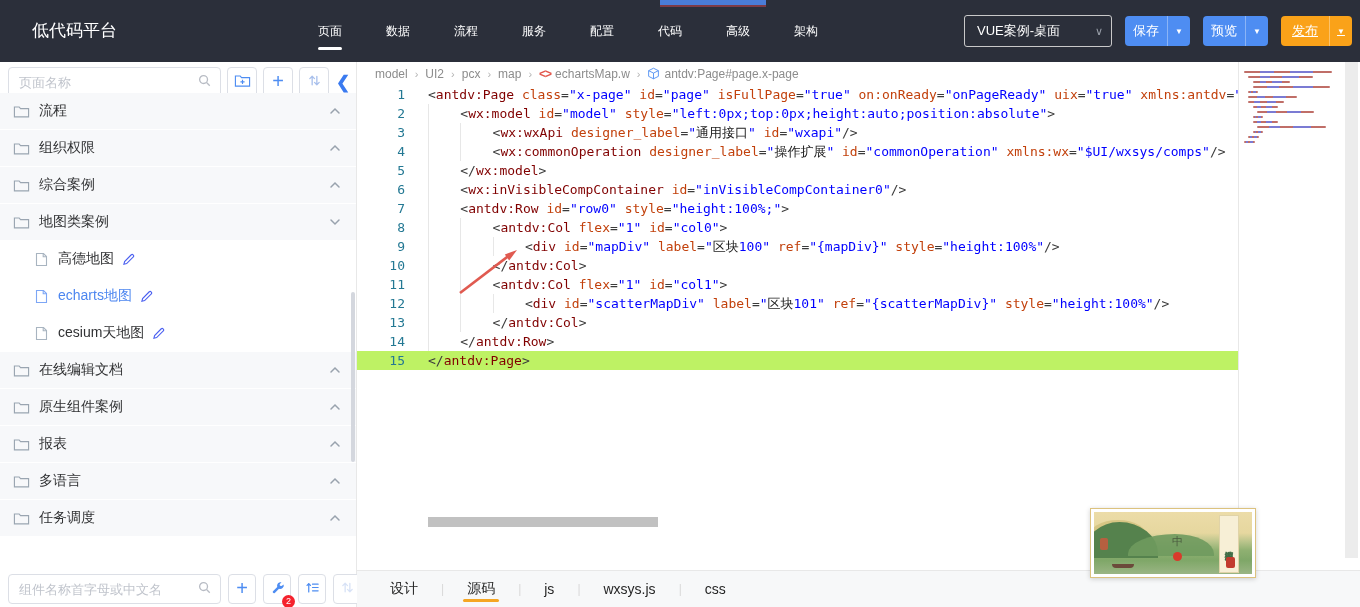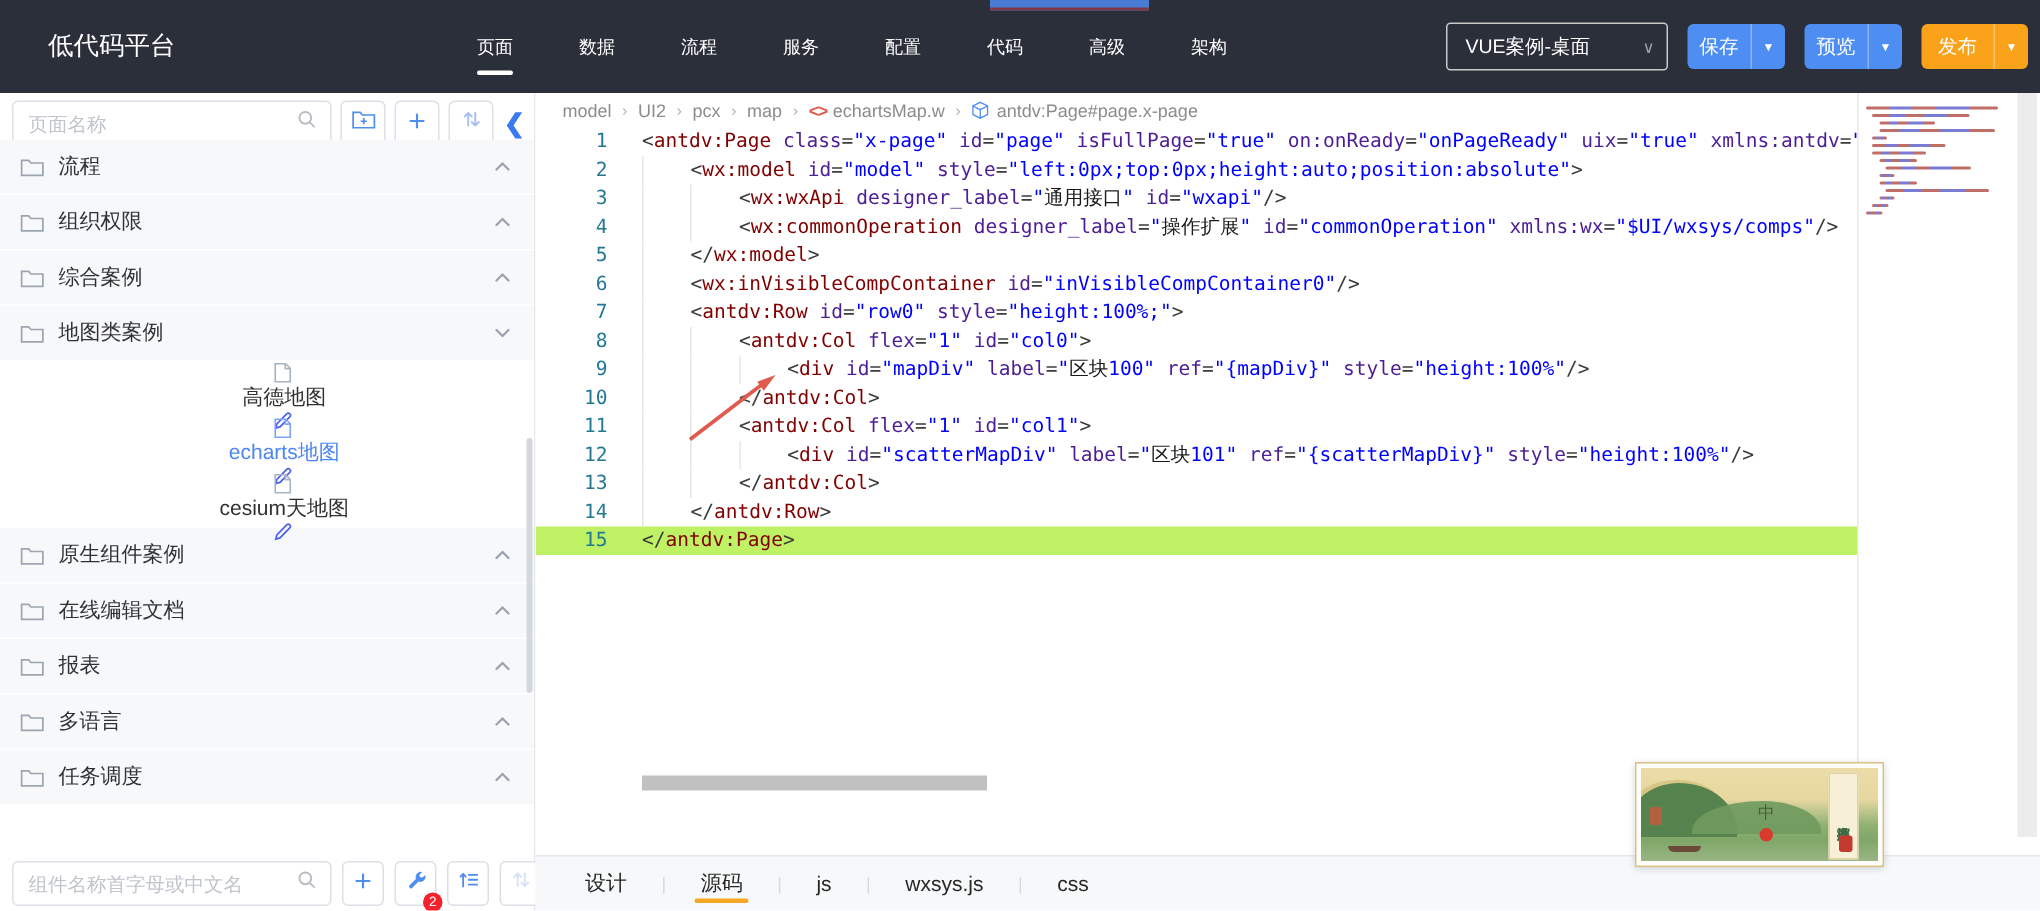--- a/index.html
+++ b/index.html
@@ -28,21 +28,21 @@
   .sb-input input::placeholder{color:#c0c4cc;}
   .icon-btn{width:30px;height:30px;flex:none;box-sizing:border-box;border:1px solid #dcdfe6;border-radius:4px;background:#fff;
             display:flex;align-items:center;justify-content:center;cursor:pointer;position:relative;}
   .collapse-btn{width:16px;height:30px;flex:none;display:flex;align-items:center;justify-content:center;
                 color:#3a7af0;font-size:17px;font-weight:bold;cursor:pointer;}
   .plus-glyph{color:#4e8df2;font-size:20px;line-height:1;margin-top:-2px;}
   .tree{position:absolute;left:0;top:31px;right:0;bottom:39px;overflow:hidden;}
   .trow{height:36px;margin-bottom:1px;display:flex;align-items:center;padding:0 14px 0 13px;cursor:pointer;box-sizing:border-box;}
   .trow.group{background:#f7f8fa;}
   .trow .t-label{flex:1;font-size:14px;color:#303133;margin-left:9px;white-space:nowrap;}
-  .trow.child{padding-left:35px;background:#fff;flex-direction:column;}
+  .trow.child{padding-left:35px;background:#fff;}
   .trow.child .t-label{flex:none;margin-left:10px;margin-right:8px;}
   .trow.selected .t-label{color:#4c86f0;}
   .sb-scroll{position:absolute;right:1px;top:230px;width:4px;height:170px;background:#d4d7de;border-radius:2px;}
   .sb-bottom{position:absolute;left:8px;right:6px;bottom:5px;height:28px;display:flex;gap:7px;align-items:flex-start;}
   .sb-bottom .icon-btn{width:28px;}
   .badge{position:absolute;right:-5px;bottom:-5px;width:13px;height:13px;background:#f5222d;border-radius:50%;
          color:#fff;font-size:9px;line-height:13px;text-align:center;}
   .dim{opacity:.45;}
   
   .main{position:absolute;left:357px;top:62px;width:1003px;height:508px;background:#fff;overflow:hidden;}
@@ -50,21 +50,21 @@
   .bc-sep{color:#b3b3b3;font-size:11px;}
   .bc-item{cursor:pointer;display:flex;align-items:center;gap:4px;}
   .code-icon-glyph{color:#e2574c;font-weight:bold;font-size:12px;letter-spacing:-1px;}
   .code-area{position:absolute;left:0;top:23px;width:881px;bottom:0;overflow:hidden;
              font-family:"DejaVu Sans Mono","Liberation Mono",monospace;font-size:13px;line-height:19px;}
   .crow{display:flex;height:19px;white-space:pre;}
   .crow.cur{background:#bef264;}
   .ln{width:48px;flex:none;text-align:right;color:#237893;}
   .lc{padding-left:23px;white-space:pre;}
   .ind{display:inline-block;width:4ch;height:19px;vertical-align:top;border-left:1px solid #e7e7e7;}
-  .c-d{color:#3b3b3b;} .c-t{color:#800000;} .c-a{color:#4c1d95;} .c-s{color:#0000ff;} .c-x{color:#1a1a1a;}
+  .c-d{color:#3b3b3b;} .c-t{color:#800000;} .c-a{color:#c2410c;} .c-s{color:#0000ff;} .c-x{color:#1a1a1a;}
   .arrow-svg{position:absolute;left:88px;top:178px;pointer-events:none;}
   .hscroll{position:absolute;left:71px;top:455px;width:230px;height:10px;background:#c1c1c1;cursor:pointer;}
   .minimap{position:absolute;left:881px;top:0;width:107px;bottom:0;background:#fff;border-left:1px solid #e8e8e8;cursor:pointer;}
   .mm-lines{padding-top:9px;padding-left:5px;}
   .mm-line{height:2px;margin-bottom:3px;border-radius:1px;opacity:.8;
            background:linear-gradient(90deg,#b04a42 0 18%,#5a5ac8 18% 34%,#b04a42 34% 52%,#5a5ac8 52% 78%,#b04a42 78% 100%);}
   .vscroll{position:absolute;left:988px;top:0;width:13px;height:496px;background:#ececec;cursor:pointer;}
   
   .tabbar{position:absolute;left:357px;bottom:0;width:1003px;height:37px;background:#f7f8f9;border-top:1px solid #e8e8e8;
           box-sizing:border-box;display:flex;align-items:center;padding-left:31px;font-size:14px;color:#262626;}
@@ -110,21 +110,21 @@
     </div>
     <div style="display:flex;gap:13px;" id="action-buttons">
         <div class="split-btn" style="background: rgb(78, 141, 242);">
           <span class="lbl">保存</span>
           <span class="caret">▼</span>
         </div>
         <div class="split-btn" style="background: rgb(78, 141, 242);">
           <span class="lbl">预览</span>
           <span class="caret">▼</span>
         </div>
-        <div class="split-btn" style="background: rgb(250, 162, 25);">
+        <div class="split-btn" style="background: rgb(250, 162, 25); text-decoration: underline;">
           <span class="lbl" style="padding: 0px 11px;">发布</span>
           <span class="caret">▼</span>
         </div>
       </div>
   </div>
 </div>
 
 <div class="sidebar">
   <div class="sb-toolbar">
     <div class="sb-input">
@@ -253,34 +253,34 @@
             <path d="M2 12.2l.8-3L10 1.9a1.3 1.3 0 0 1 1.9 0l.3.3a1.3 1.3 0 0 1 0 1.9L5 11.4z"></path>
           </svg>
         </span>
       </div>
       <div class="trow group">
         <span style="display: flex;">
           <svg width="17" height="15" viewBox="0 0 18 15" fill="none" stroke="#9aa5b1" stroke-width="1.2">
             <path d="M1.5 13.2v-10.5h5l1.5 1.8h8.5v8.7z"></path>
           </svg>
         </span>
+        <span class="t-label">在线编辑文档</span>
+        <span style="display: flex;">
+          <svg width="14" height="14" viewBox="0 0 14 14" fill="none" stroke="#99a2ad" stroke-width="1.5" stroke-linecap="round">
+            <path d="M3 9l4-4 4 4"></path>
+          </svg>
+        </span>
+      </div>
+      <div class="trow group">
+        <span style="display: flex;">
+          <svg width="17" height="15" viewBox="0 0 18 15" fill="none" stroke="#9aa5b1" stroke-width="1.2">
+            <path d="M1.5 13.2v-10.5h5l1.5 1.8h8.5v8.7z"></path>
+          </svg>
+        </span>
         <span class="t-label">原生组件案例</span>
-        <span style="display: flex;">
-          <svg width="14" height="14" viewBox="0 0 14 14" fill="none" stroke="#99a2ad" stroke-width="1.5" stroke-linecap="round">
-            <path d="M3 9l4-4 4 4"></path>
-          </svg>
-        </span>
-      </div>
-      <div class="trow group">
-        <span style="display: flex;">
-          <svg width="17" height="15" viewBox="0 0 18 15" fill="none" stroke="#9aa5b1" stroke-width="1.2">
-            <path d="M1.5 13.2v-10.5h5l1.5 1.8h8.5v8.7z"></path>
-          </svg>
-        </span>
-        <span class="t-label">在线编辑文档</span>
         <span style="display: flex;">
           <svg width="14" height="14" viewBox="0 0 14 14" fill="none" stroke="#99a2ad" stroke-width="1.5" stroke-linecap="round">
             <path d="M3 9l4-4 4 4"></path>
           </svg>
         </span>
       </div>
       <div class="trow group">
         <span style="display: flex;">
           <svg width="17" height="15" viewBox="0 0 18 15" fill="none" stroke="#9aa5b1" stroke-width="1.2">
             <path d="M1.5 13.2v-10.5h5l1.5 1.8h8.5v8.7z"></path>

